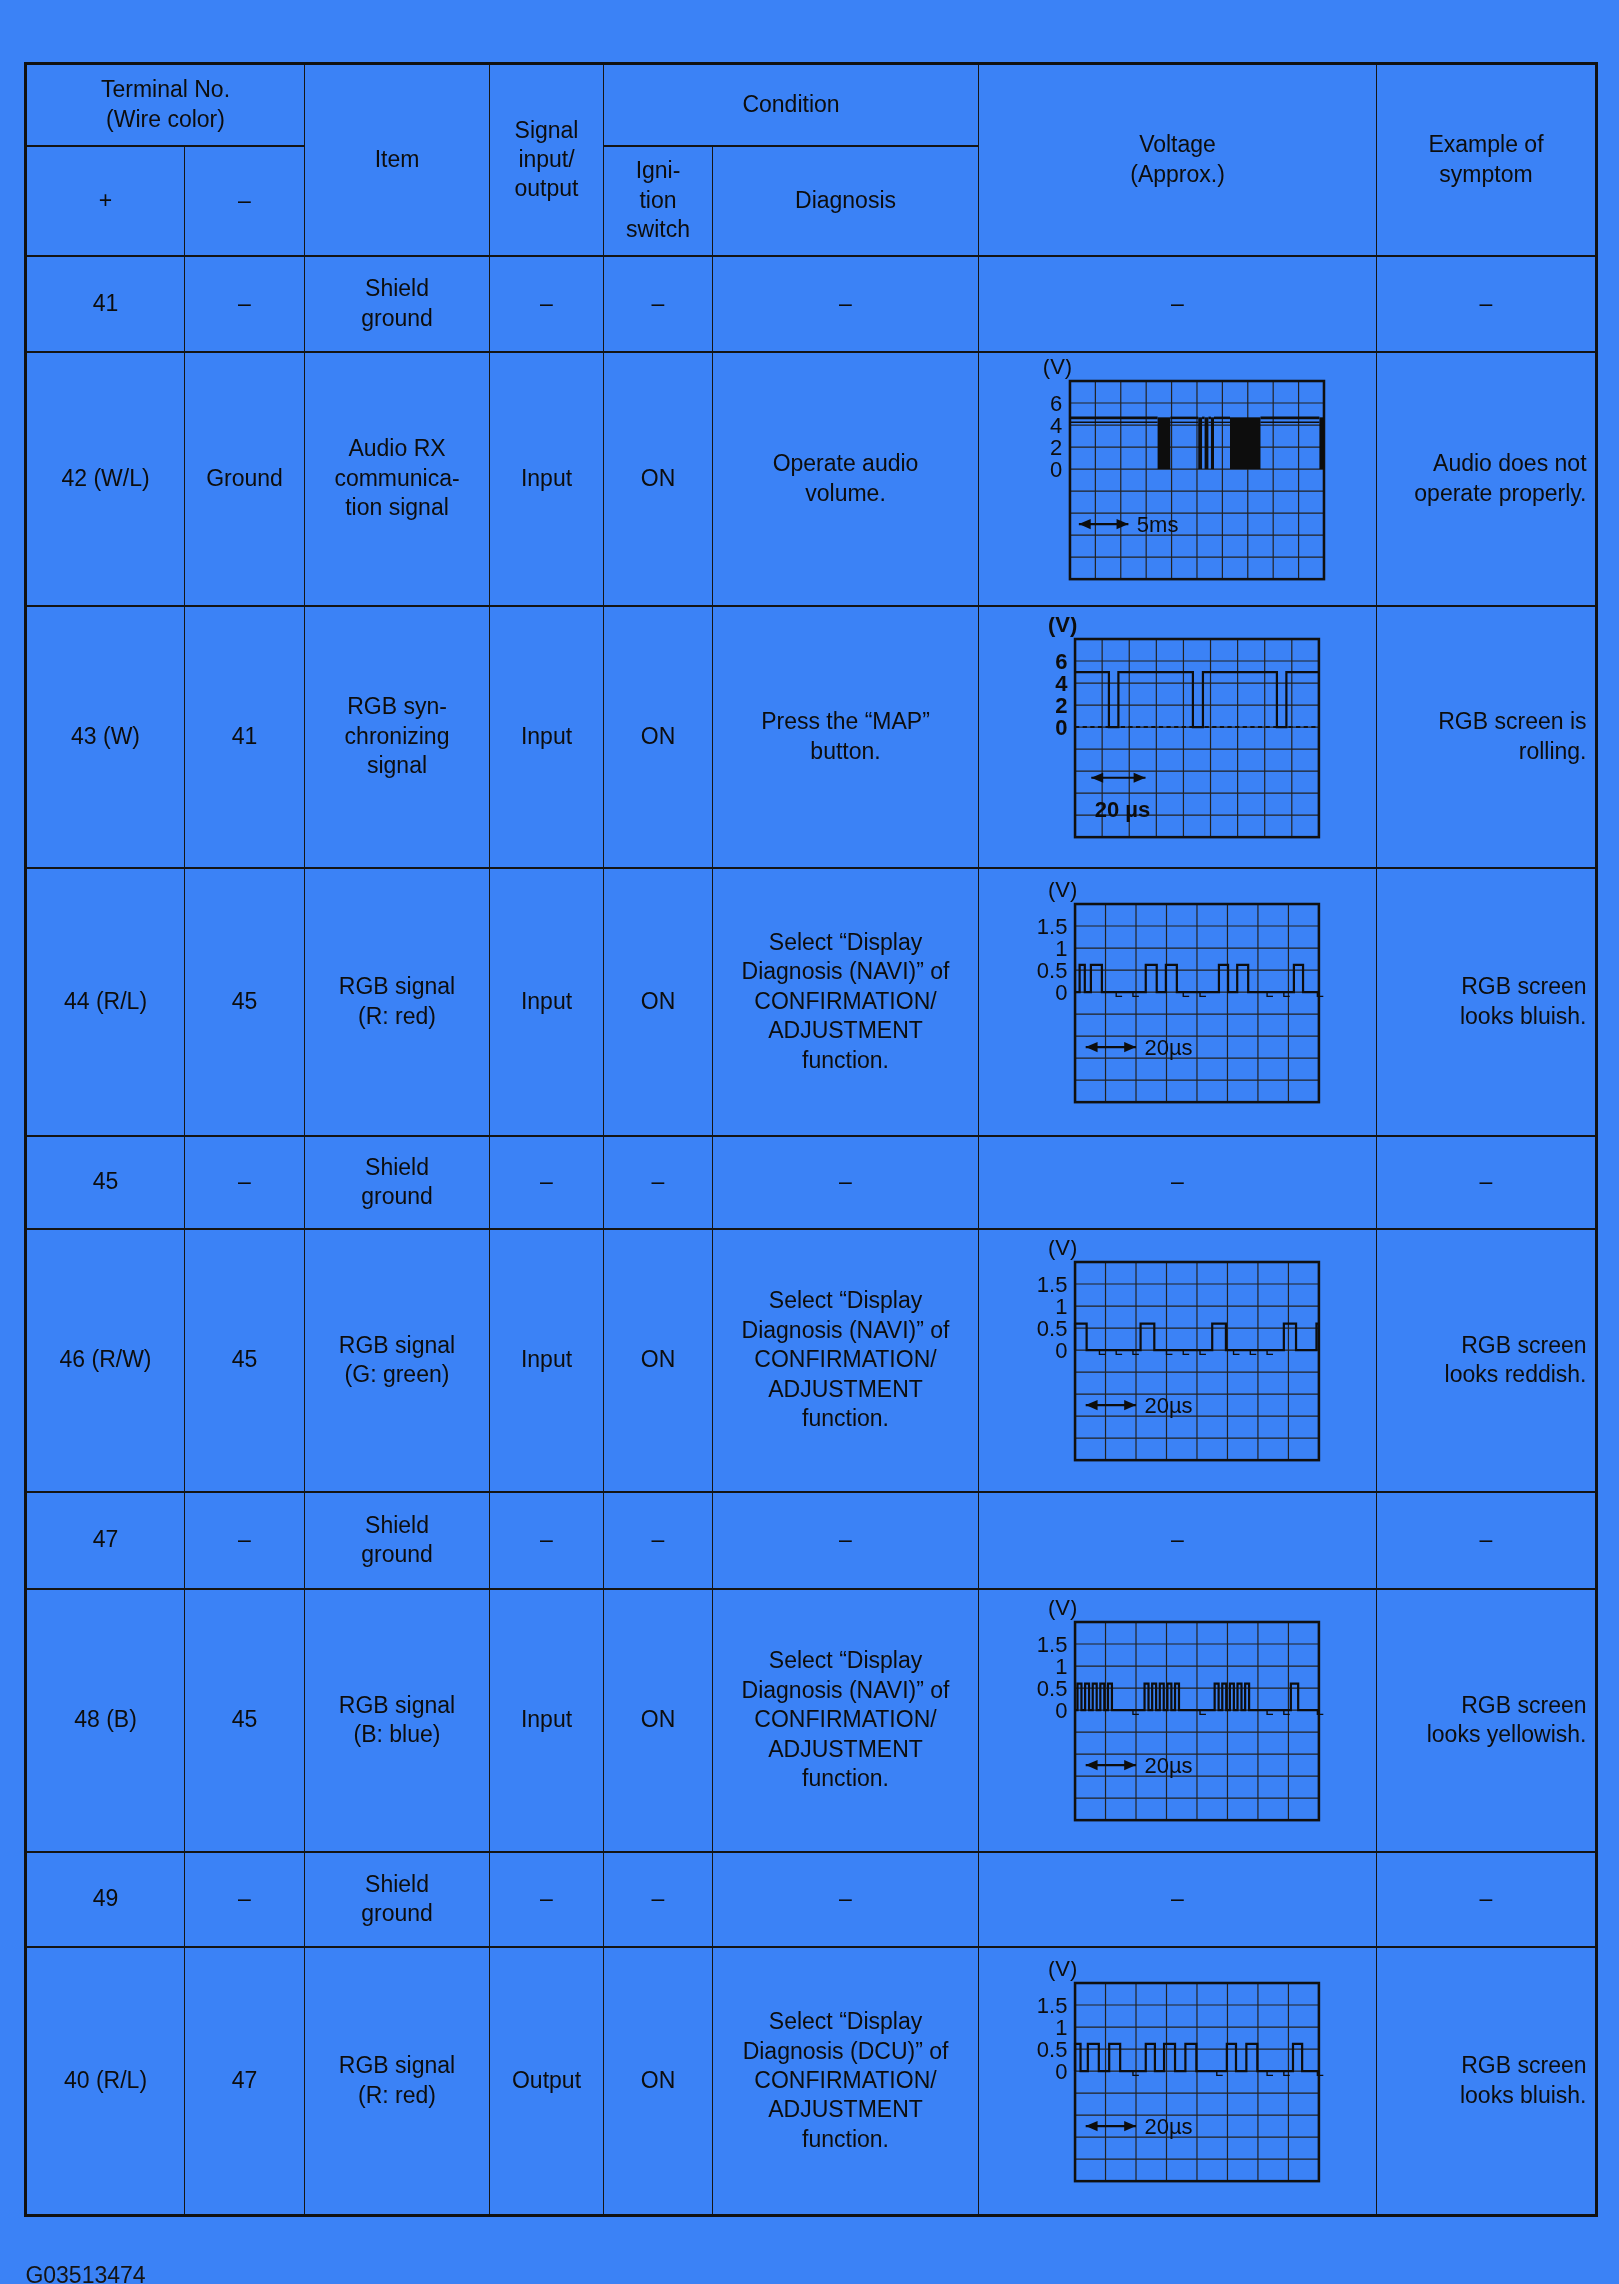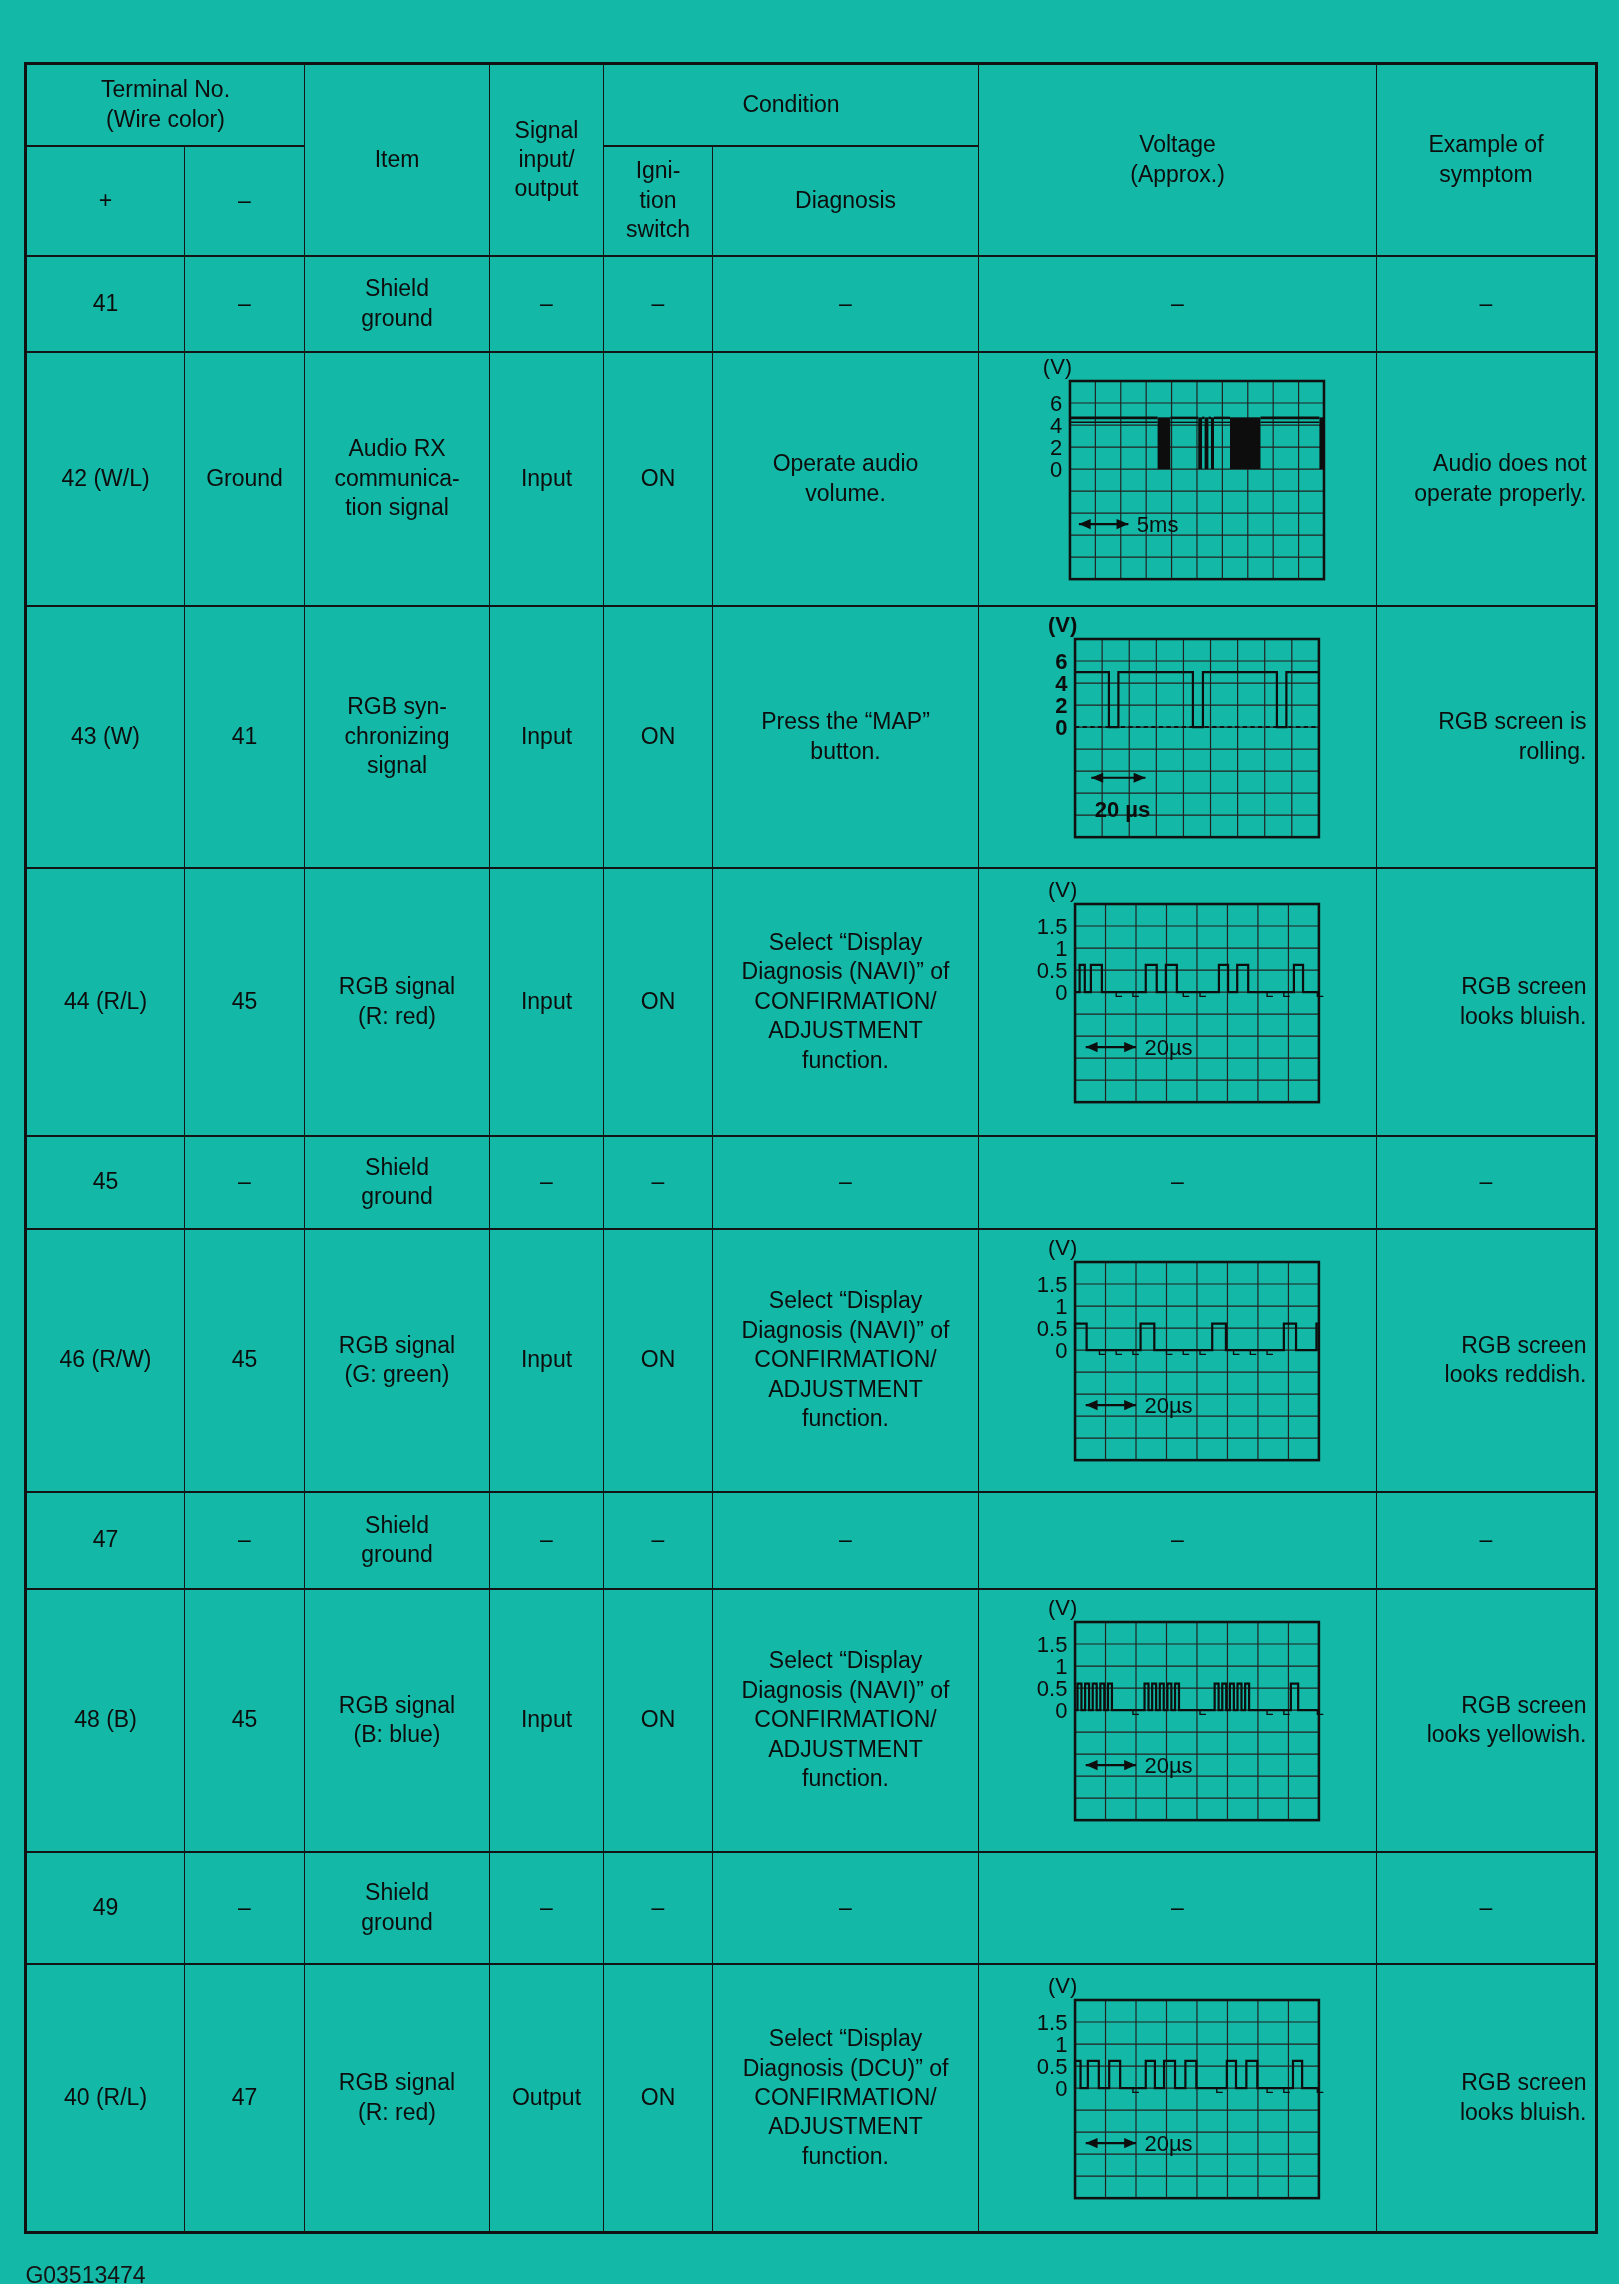--- a/index.html
+++ b/index.html
@@ -1,16 +1,16 @@
 <!DOCTYPE html>
 <html style="font-size:13.6px"><head>
 <meta charset="utf-8">
 <style>
   html,body{margin:0;padding:0;background:#e8e8e8;}
-  .page{position:relative;width:1619px;height:2284px;background:#14b8a6;
+  .page{position:relative;width:1619px;height:2284px;background:#3b82f6;
         font-family:"Liberation Sans",sans-serif;color:#0d0d0d;overflow:hidden;}
   table.term{position:absolute;left:24px;top:62px;width:1571px;
         border-collapse:collapse;table-layout:fixed;border:3.4px solid #111;}
   td{border-left:1.7px solid #161616;border-right:1.7px solid #161616;
      border-top:2.5px solid #141414;border-bottom:2.5px solid #141414;
      font-size:23px;line-height:1.28;text-align:center;vertical-align:middle;
      padding:3.4px 5.1px;font-weight:normal;}
   .pre{white-space:pre-line;}
   .sym{text-align:right;padding-left:18.7px;padding-right:8.5px;}
   .scope{display:inline-block;line-height:0;}
@@ -263,21 +263,21 @@
                 <path d="M66.6 195L126 195" stroke="#0d0d0d" stroke-width="2.4"></path>
                 <path d="M66.6 195L80.6 189L80.6 201Z" fill="#0d0d0d"></path>
                 <path d="M126 195L112 189L112 201Z" fill="#0d0d0d"></path>
                 <text x="136" y="204" class="wf-time">20µs</text>
               </svg></span>
       </td>
       <td class="pre sym">RGB screen
 looks yellowish.</td>
     </tr>
 
-    <tr style="height:112px">
+    <tr style="height:95px">
       <td>49</td>
       <td>–</td>
       <td class="pre">Shield
 ground</td>
       <td>–</td>
       <td>–</td>
       <td>–</td>
       <td>–</td>
       <td>–</td>
     </tr>

